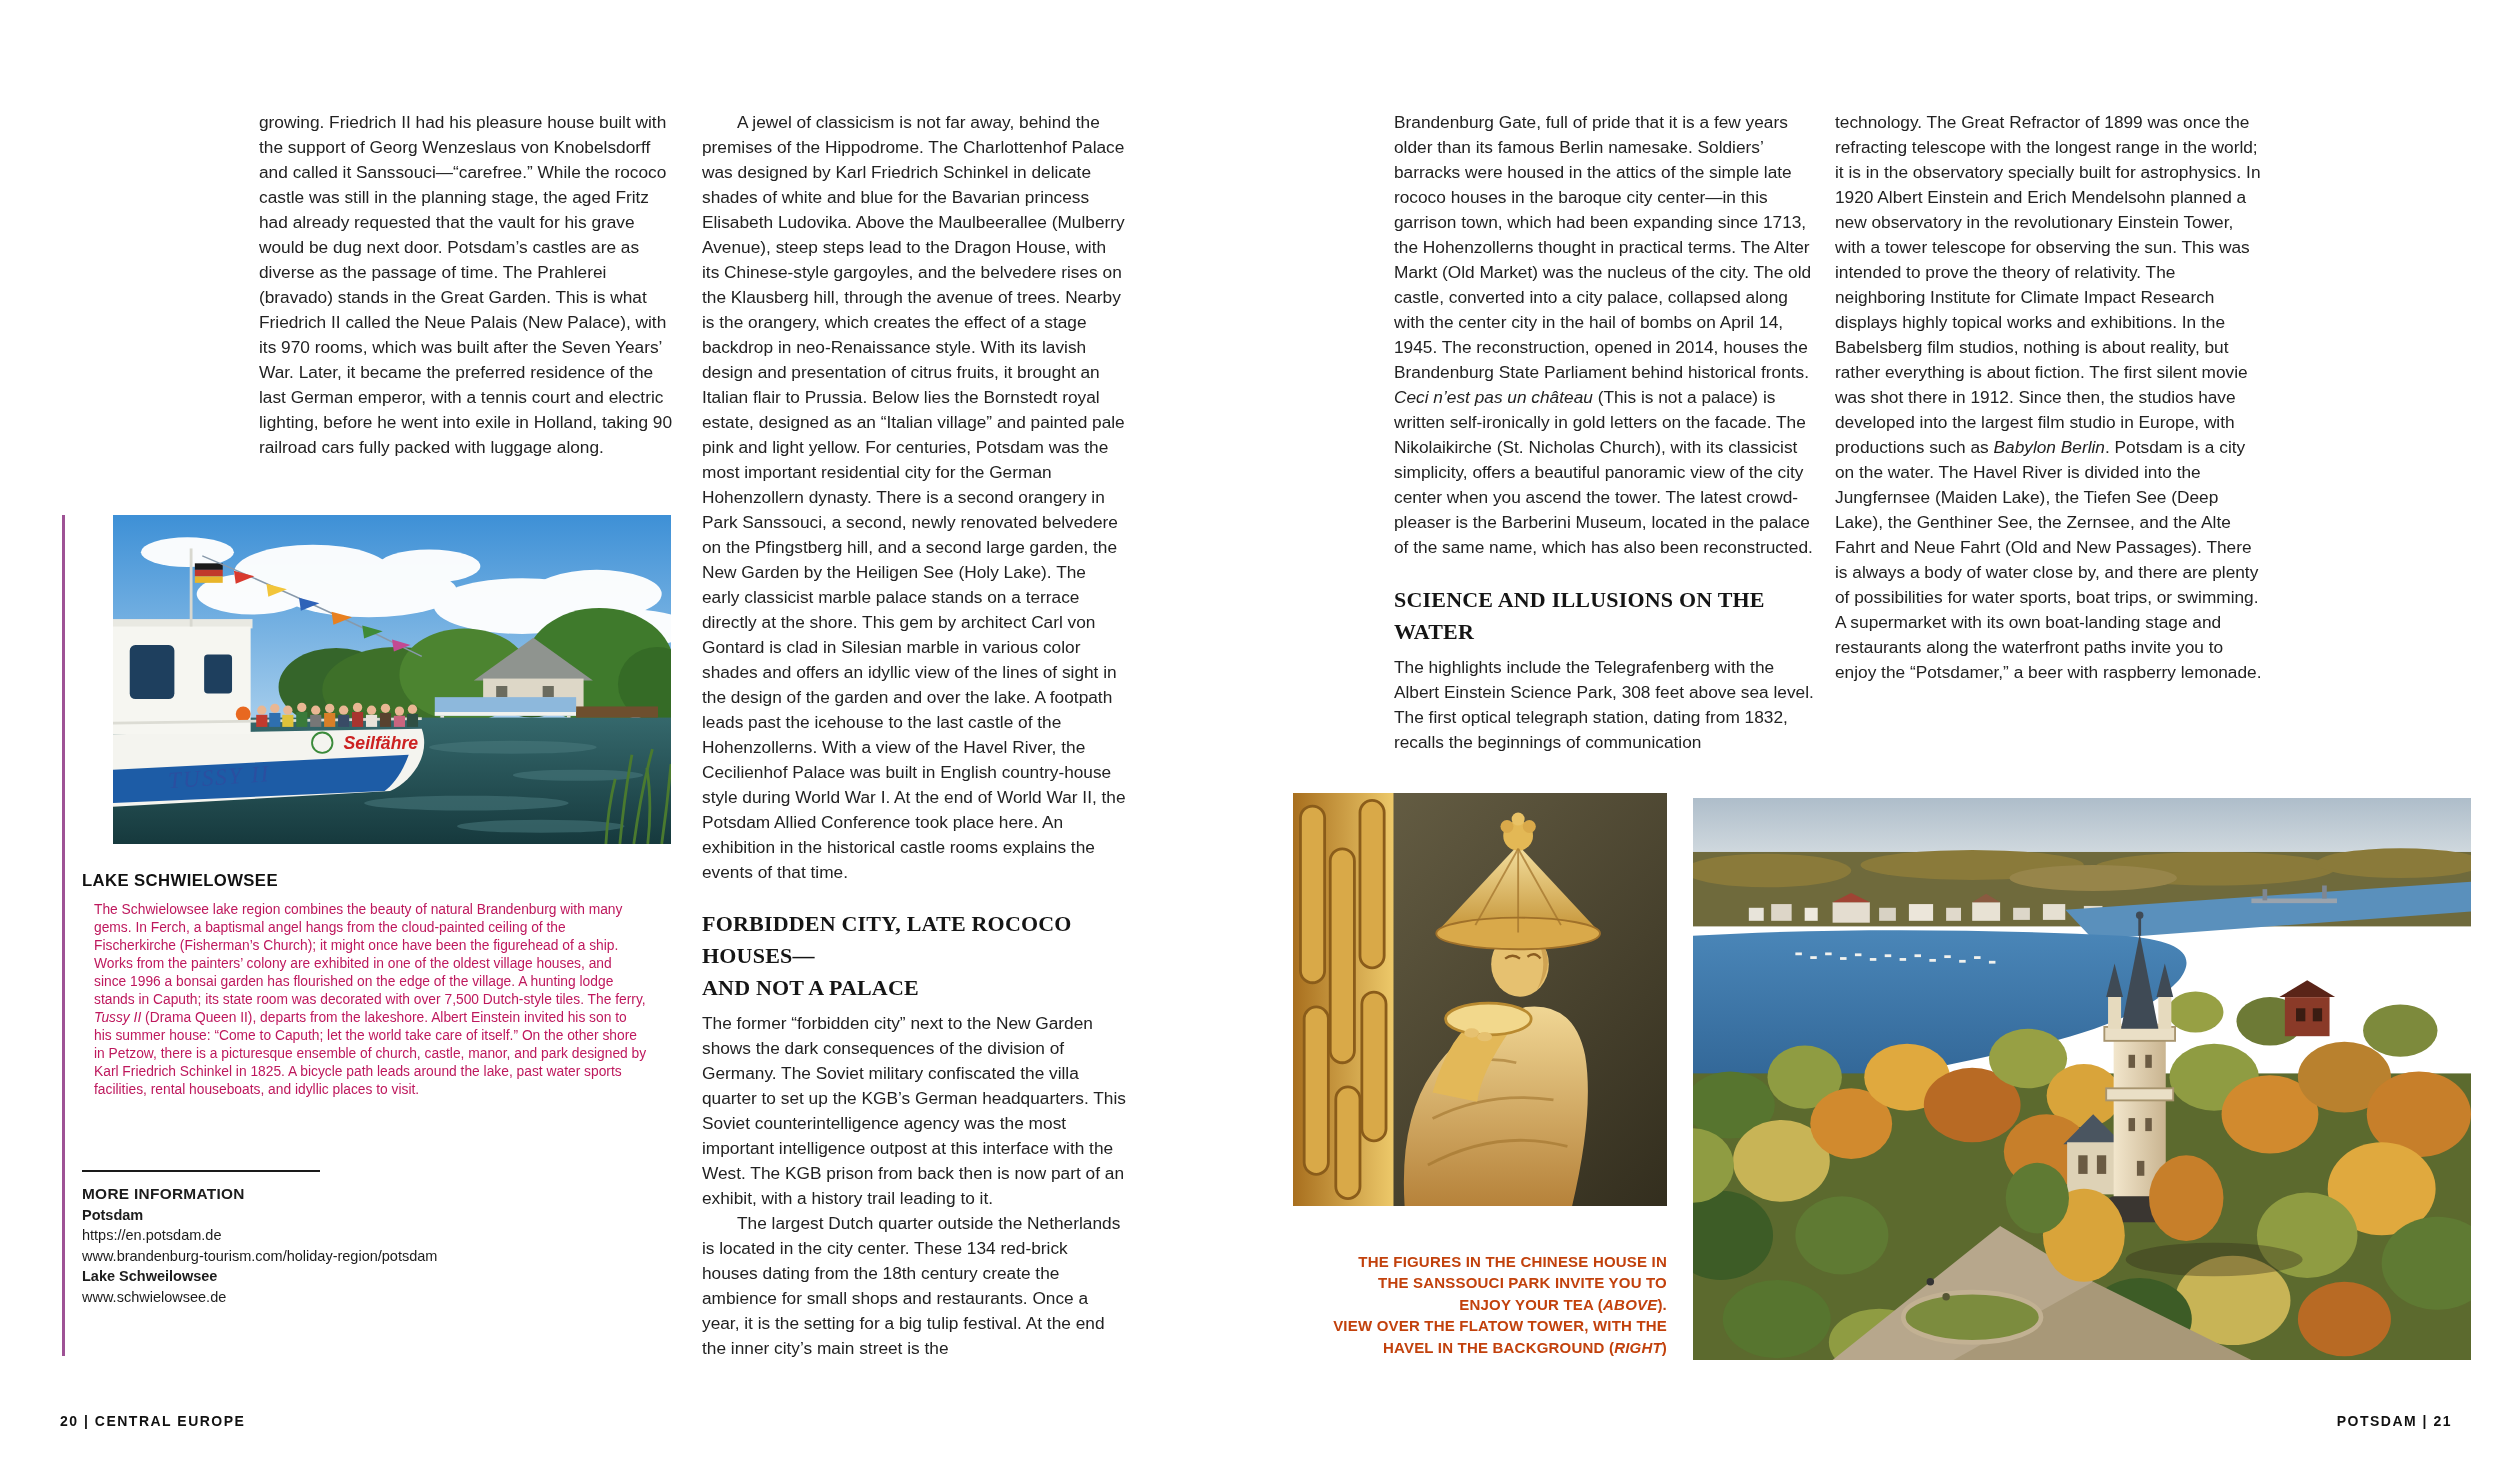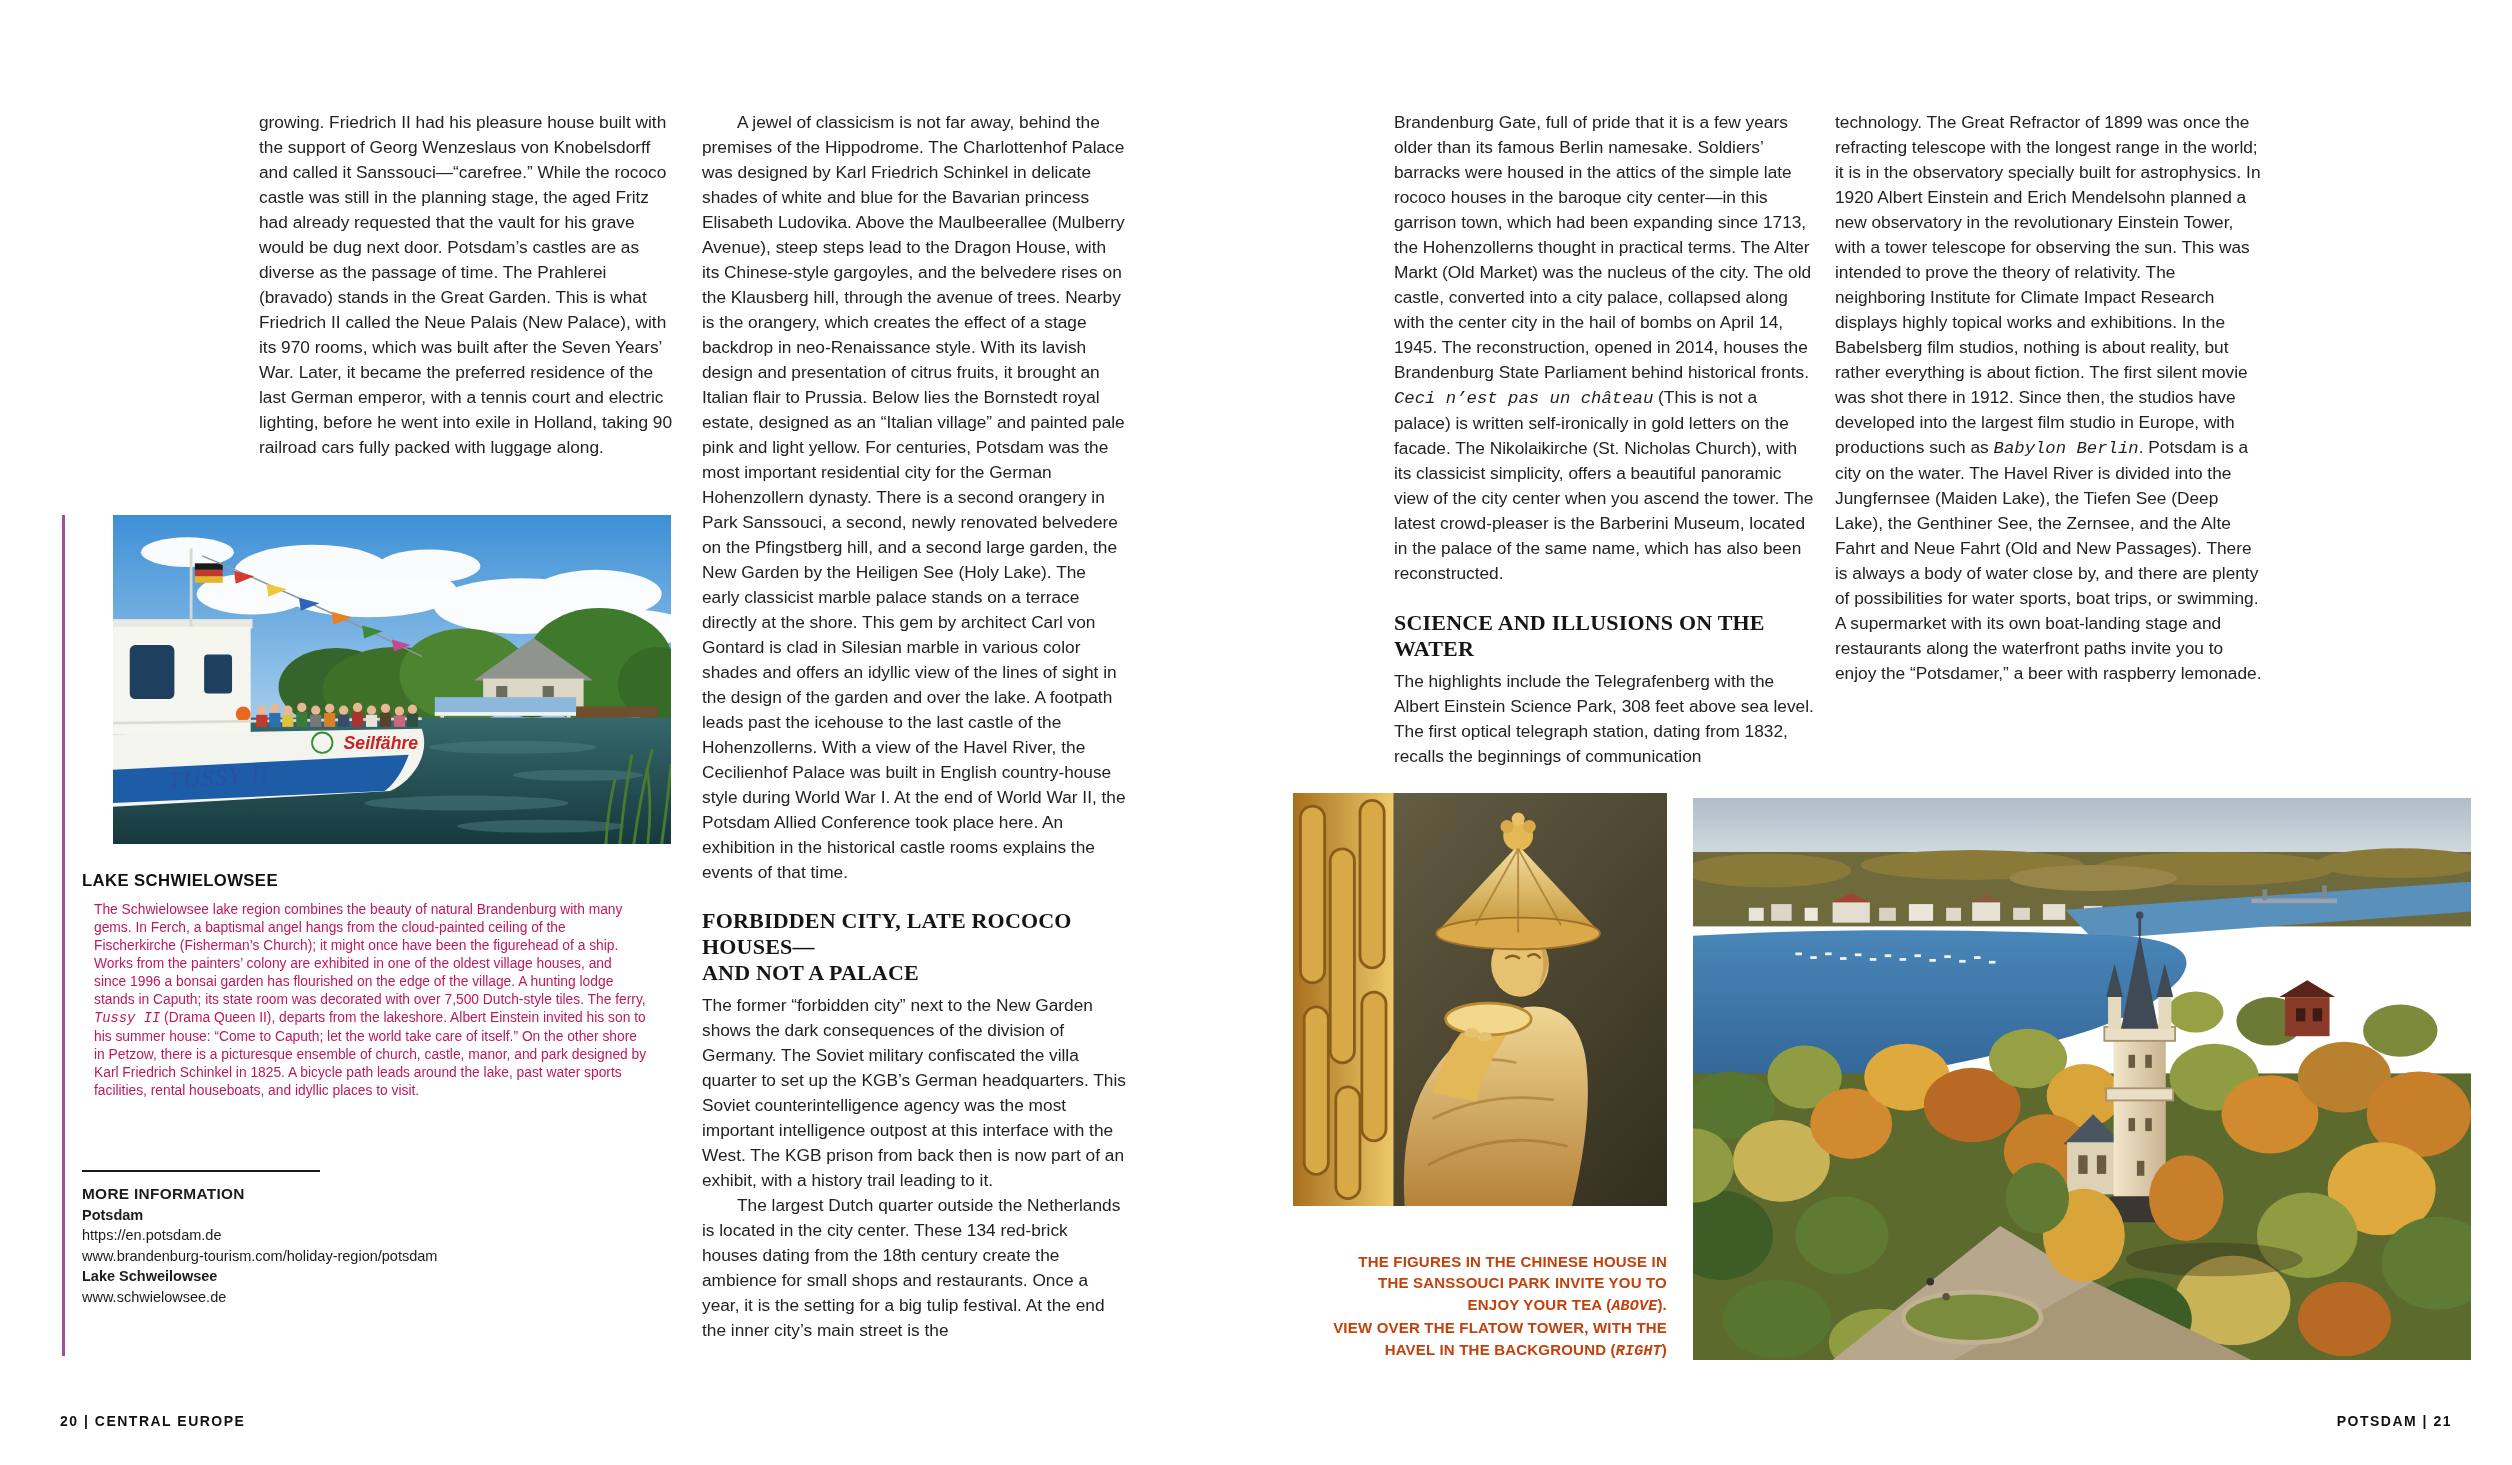--- a/index.html
+++ b/index.html
@@ -7,21 +7,21 @@
     width:2512px;height:1465px;position:relative;background:#ffffff;
     font-family:"Liberation Sans",sans-serif;color:#1e1e1e;overflow:hidden;
     -webkit-font-smoothing:antialiased;
   }
   
   .col{position:absolute;top:110px;font-size:17.3px;line-height:25px;color:#222;}
   .col p{margin:0;}
   .col p.indent{text-indent:35px;}
   .serif-head{
     font-family:"Liberation Serif",serif;font-weight:bold;color:#151515;
-    font-size:22px;line-height:26px;letter-spacing:0.2px;
+    font-size:22px;line-height:32px;letter-spacing:0.2px;
   }
   .head-block{margin-top:23px;margin-bottom:7.4px;}
   .head-block-3{margin-top:24px;margin-bottom:7.4px;}
   
   .accent-line{position:absolute;left:62px;top:515px;width:2.8px;height:841px;}
   
   .photo{position:absolute;overflow:hidden;}
   .photo svg{display:block;width:100%;height:100%;}
   
   .sidebar-heading{position:absolute;left:82px;top:871px;font-size:16.7px;font-weight:bold;letter-spacing:0.4px;color:#111;}
@@ -32,21 +32,21 @@
   .more-info .b{font-weight:bold;}
   
   .caption{
     position:absolute;right:845px;top:1251px;width:409px;text-align:right;
     font-weight:bold;font-size:15px;line-height:21.4px;letter-spacing:0.2px;color:#c2410c;
   }
   
   .folio{position:absolute;top:1413px;font-size:14px;font-weight:bold;letter-spacing:1.5px;color:#111;}
   .folio-left{left:60px;}
   .folio-right{right:60px;}
-  i{font-style:italic;font-family:Liberation Mono, monospace;}
+  i{font-style:italic;}
 </style>
 </head>
 <body>
 
 <div class="col" style="left:259px;width:423px;">
   <p>growing. Friedrich II had his pleasure house built with the support of Georg Wenzeslaus von Knobelsdorff and called it Sanssouci—“carefree.” While the rococo castle was still in the planning stage, the aged Fritz had already requested that the vault for his grave would be dug next door. Potsdam’s castles are as diverse as the passage of time. The Prahlerei (bravado) stands in the Great Garden. This is what Friedrich II called the Neue Palais (New Palace), with its 970 rooms, which was built after the Seven Years’ War. Later, it became the preferred residence of the last German emperor, with a tennis court and electric lighting, before he went into exile in Holland, taking 90 railroad cars fully packed with luggage along.</p>
 </div>
 
 <div class="col" style="left:702px;width:426px;">
   <p class="indent">A jewel of classicism is not far away, behind the premises of the Hippodrome. The Charlottenhof Palace was designed by Karl Friedrich Schinkel in delicate shades of white and blue for the Bavarian princess Elisabeth Ludovika. Above the Maulbeerallee (Mulberry Avenue), steep steps lead to the Dragon House, with its Chinese-style gargoyles, and the belvedere rises on the Klausberg hill, through the avenue of trees. Nearby is the orangery, which creates the effect of a stage backdrop in neo-Renaissance style. With its lavish design and presentation of citrus fruits, it brought an Italian flair to Prussia. Below lies the Bornstedt royal estate, designed as an “Italian village” and painted pale pink and light yellow. For centuries, Potsdam was the most important residential city for the German Hohenzollern dynasty. There is a second orangery in Park Sanssouci, a second, newly renovated belvedere on the Pfingstberg hill, and a second large garden, the New Garden by the Heiligen See (Holy Lake). The early classicist marble palace stands on a terrace directly at the shore. This gem by architect Carl von Gontard is clad in Silesian marble in various color shades and offers an idyllic view of the lines of sight in the design of the garden and over the lake. A footpath leads past the icehouse to the last castle of the Hohenzollerns. With a view of the Havel River, the Cecilienhof Palace was built in English country-house style during World War I. At the end of World War II, the Potsdam Allied Conference took place here. An exhibition in the historical castle rooms explains the events of that time.</p>

